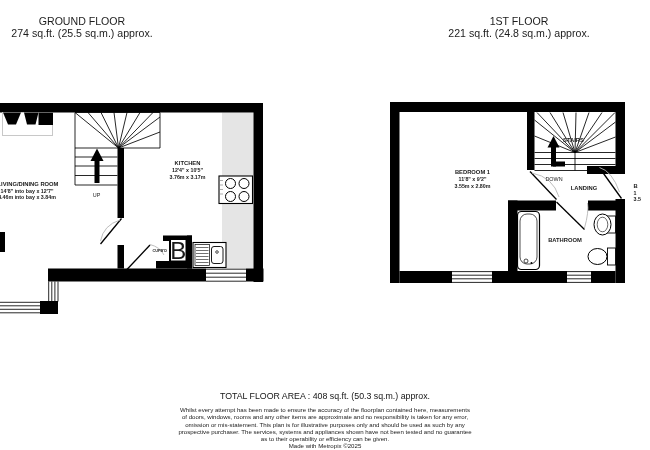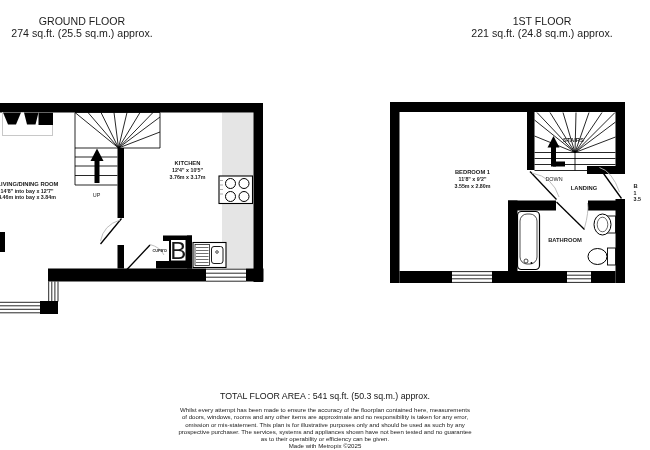--- a/index.html
+++ b/index.html
@@ -24,21 +24,21 @@
   .arc{stroke:#b5b5b5;stroke-width:0.9;fill:none;}
   .fix{fill:#fff;stroke:#000;}
 </style>
 </head>
 <body>
 
 <div class="hdr" style="left:-3px;top:16px">
   <div>GROUND FLOOR</div>
   <div>274 sq.ft. (25.5 sq.m.) approx.</div>
 </div>
-<div class="hdr" style="left:457px;top:16px">
+<div class="hdr" style="left:434px;top:16px">
   <div>1ST FLOOR</div>
   <div>221 sq.ft. (24.8 sq.m.) approx.</div>
 </div>
 
 <svg width="650" height="450" viewBox="0 0 650 450">
 
   <g>
 
     <rect x="222" y="112.5" width="31.5" height="156" fill="#e5e5e5"></rect>
 
@@ -183,21 +183,21 @@
     <text class="dir" x="554" y="181" text-anchor="middle">DOWN</text>
     <text class="rm" x="584" y="189.5" text-anchor="middle">LANDING</text>
     <text class="rm" x="565" y="241.5" text-anchor="middle">BATHROOM</text>
 
     <text class="rm" x="633.5" y="188" text-anchor="start">B</text>
     <text class="dm" x="633.5" y="194.5" text-anchor="start">1</text>
     <text class="dm" x="633.5" y="201" text-anchor="start">3.5</text>
   </g>
 </svg>
 
-<div class="foot-title">TOTAL FLOOR AREA : 541 sq.ft. (50.3 sq.m.) approx.</div>
+<div class="foot-title">TOTAL FLOOR AREA : 408 sq.ft. (50.3 sq.m.) approx.</div>
 <div class="disc">
   <div>Whilst every attempt has been made to ensure the accuracy of the floorplan contained here, measurements</div>
   <div>of doors, windows, rooms and any other items are approximate and no responsibility is taken for any error,</div>
   <div>omission or mis-statement. This plan is for illustrative purposes only and should be used as such by any</div>
   <div>prospective purchaser. The services, systems and appliances shown have not been tested and no guarantee</div>
   <div>as to their operability or efficiency can be given.</div>
   <div>Made with Metropix ©2025</div>
 </div>
 
 </body></html>

